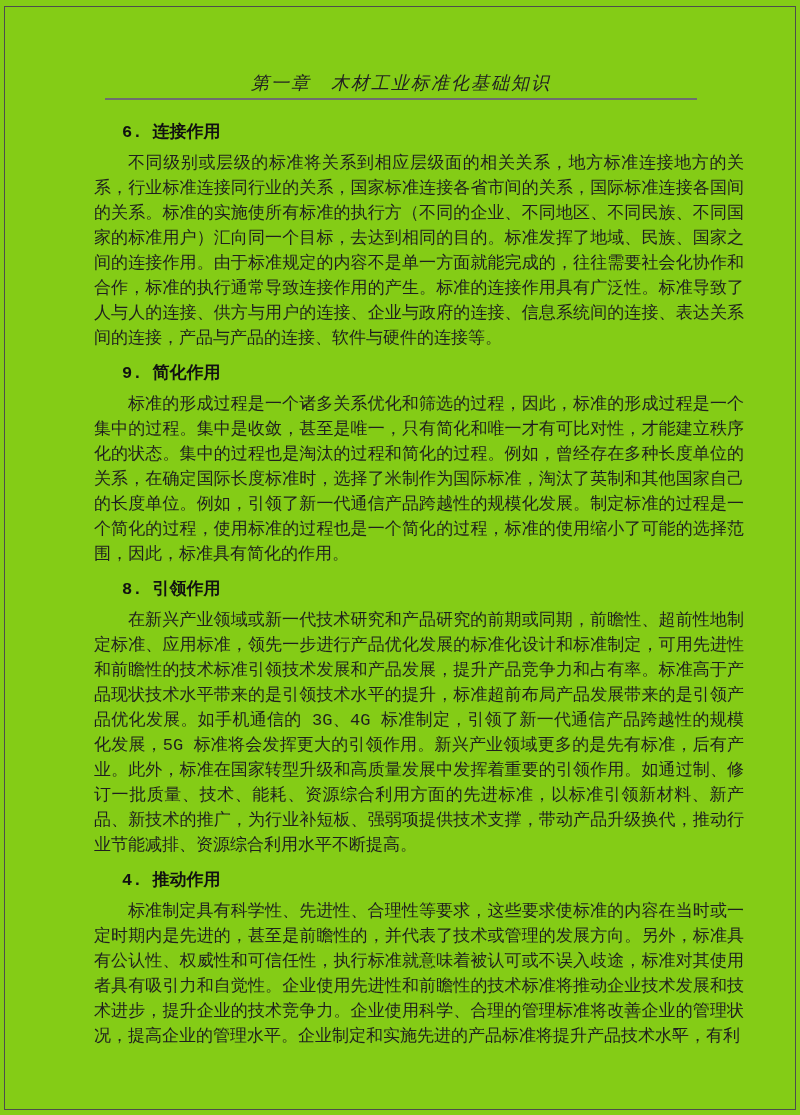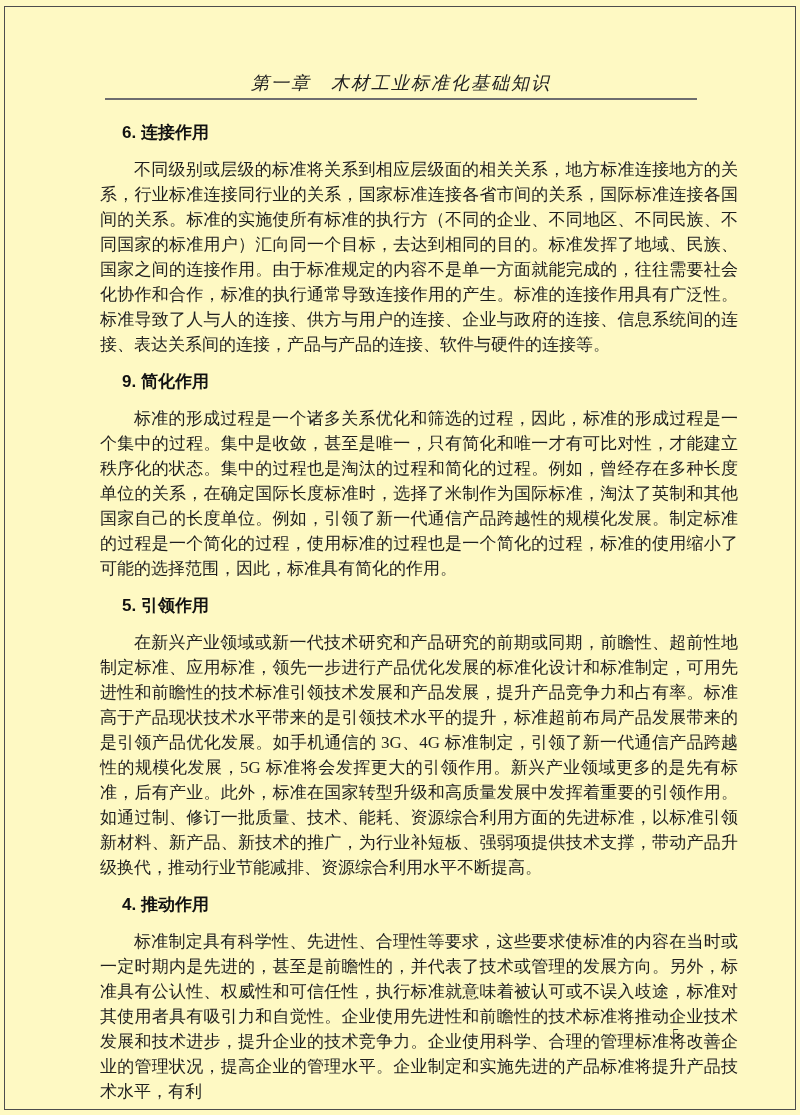--- a/index.html
+++ b/index.html
@@ -4,21 +4,21 @@
 <style>
   html, body {
     margin: 0;
     padding: 0;
     background: #ffffff;
   }
   .page {
     position: relative;
     width: 800px;
     height: 1115px;
-    background: #fef9c3;
+    background: #84cc16;
     font-family: "Liberation Serif", "DejaVu Serif", serif;
     color: #1f1f1f;
     overflow: hidden;
   }
   .page-frame {
     position: absolute;
     top: 6px;
     left: 4px;
     right: 4px;
     bottom: 5px;
@@ -51,30 +51,31 @@
     left: 88px;
     width: 662px;
   }
   .section-title {
     font-size: 17px;
     line-height: 25px;
     font-weight: bold;
     margin: 10px 0 3px 0;
     padding-left: 34px;
     color: #111111;
-    font-family: Liberation Sans, sans-serif;
+    font-family: Liberation Mono, monospace;
   }
   .section-paragraph {
     font-size: 17px;
     line-height: 25px;
-    margin: 12px;
+    margin: 6px;
     text-align: justify;
     text-justify: inter-character;
     text-indent: 2em;
     color: #1f1f1f;
+    font-family: Liberation Mono, monospace;
   }
   .page-number {
     position: absolute;
     top: 1026px;
     left: 672px;
     font-size: 15px;
     color: #2a2a2a;
   }
 </style>
 </head>
@@ -94,21 +95,21 @@
       <div class="section-title">6. 连接作用</div>
       <p class="section-paragraph">不同级别或层级的标准将关系到相应层级面的相关关系，地方标准连接地方的关系，行业标准连接同行业的关系，国家标准连接各省市间的关系，国际标准连接各国间的关系。标准的实施使所有标准的执行方（不同的企业、不同地区、不同民族、不同国家的标准用户）汇向同一个目标，去达到相同的目的。标准发挥了地域、民族、国家之间的连接作用。由于标准规定的内容不是单一方面就能完成的，往往需要社会化协作和合作，标准的执行通常导致连接作用的产生。标准的连接作用具有广泛性。标准导致了人与人的连接、供方与用户的连接、企业与政府的连接、信息系统间的连接、表达关系间的连接，产品与产品的连接、软件与硬件的连接等。</p>
     </div>
 
     <div class="section">
       <div class="section-title">9. 简化作用</div>
       <p class="section-paragraph">标准的形成过程是一个诸多关系优化和筛选的过程，因此，标准的形成过程是一个集中的过程。集中是收敛，甚至是唯一，只有简化和唯一才有可比对性，才能建立秩序化的状态。集中的过程也是淘汰的过程和简化的过程。例如，曾经存在多种长度单位的关系，在确定国际长度标准时，选择了米制作为国际标准，淘汰了英制和其他国家自己的长度单位。例如，引领了新一代通信产品跨越性的规模化发展。制定标准的过程是一个简化的过程，使用标准的过程也是一个简化的过程，标准的使用缩小了可能的选择范围，因此，标准具有简化的作用。</p>
     </div>
 
     <div class="section">
-      <div class="section-title">5. 引领作用</div>
+      <div class="section-title">8. 引领作用</div>
       <p class="section-paragraph">在新兴产业领域或新一代技术研究和产品研究的前期或同期，前瞻性、超前性地制定标准、应用标准，领先一步进行产品优化发展的标准化设计和标准制定，可用先进性和前瞻性的技术标准引领技术发展和产品发展，提升产品竞争力和占有率。标准高于产品现状技术水平带来的是引领技术水平的提升，标准超前布局产品发展带来的是引领产品优化发展。如手机通信的 3G、4G 标准制定，引领了新一代通信产品跨越性的规模化发展，5G 标准将会发挥更大的引领作用。新兴产业领域更多的是先有标准，后有产业。此外，标准在国家转型升级和高质量发展中发挥着重要的引领作用。如通过制、修订一批质量、技术、能耗、资源综合利用方面的先进标准，以标准引领新材料、新产品、新技术的推广，为行业补短板、强弱项提供技术支撑，带动产品升级换代，推动行业节能减排、资源综合利用水平不断提高。</p>
     </div>
 
     <div class="section">
       <div class="section-title">4. 推动作用</div>
       <p class="section-paragraph">标准制定具有科学性、先进性、合理性等要求，这些要求使标准的内容在当时或一定时期内是先进的，甚至是前瞻性的，并代表了技术或管理的发展方向。另外，标准具有公认性、权威性和可信任性，执行标准就意味着被认可或不误入歧途，标准对其使用者具有吸引力和自觉性。企业使用先进性和前瞻性的技术标准将推动企业技术发展和技术进步，提升企业的技术竞争力。企业使用科学、合理的管理标准将改善企业的管理状况，提高企业的管理水平。企业制定和实施先进的产品标准将提升产品技术水平，有利</p>
     </div>
 
   </div>
 

